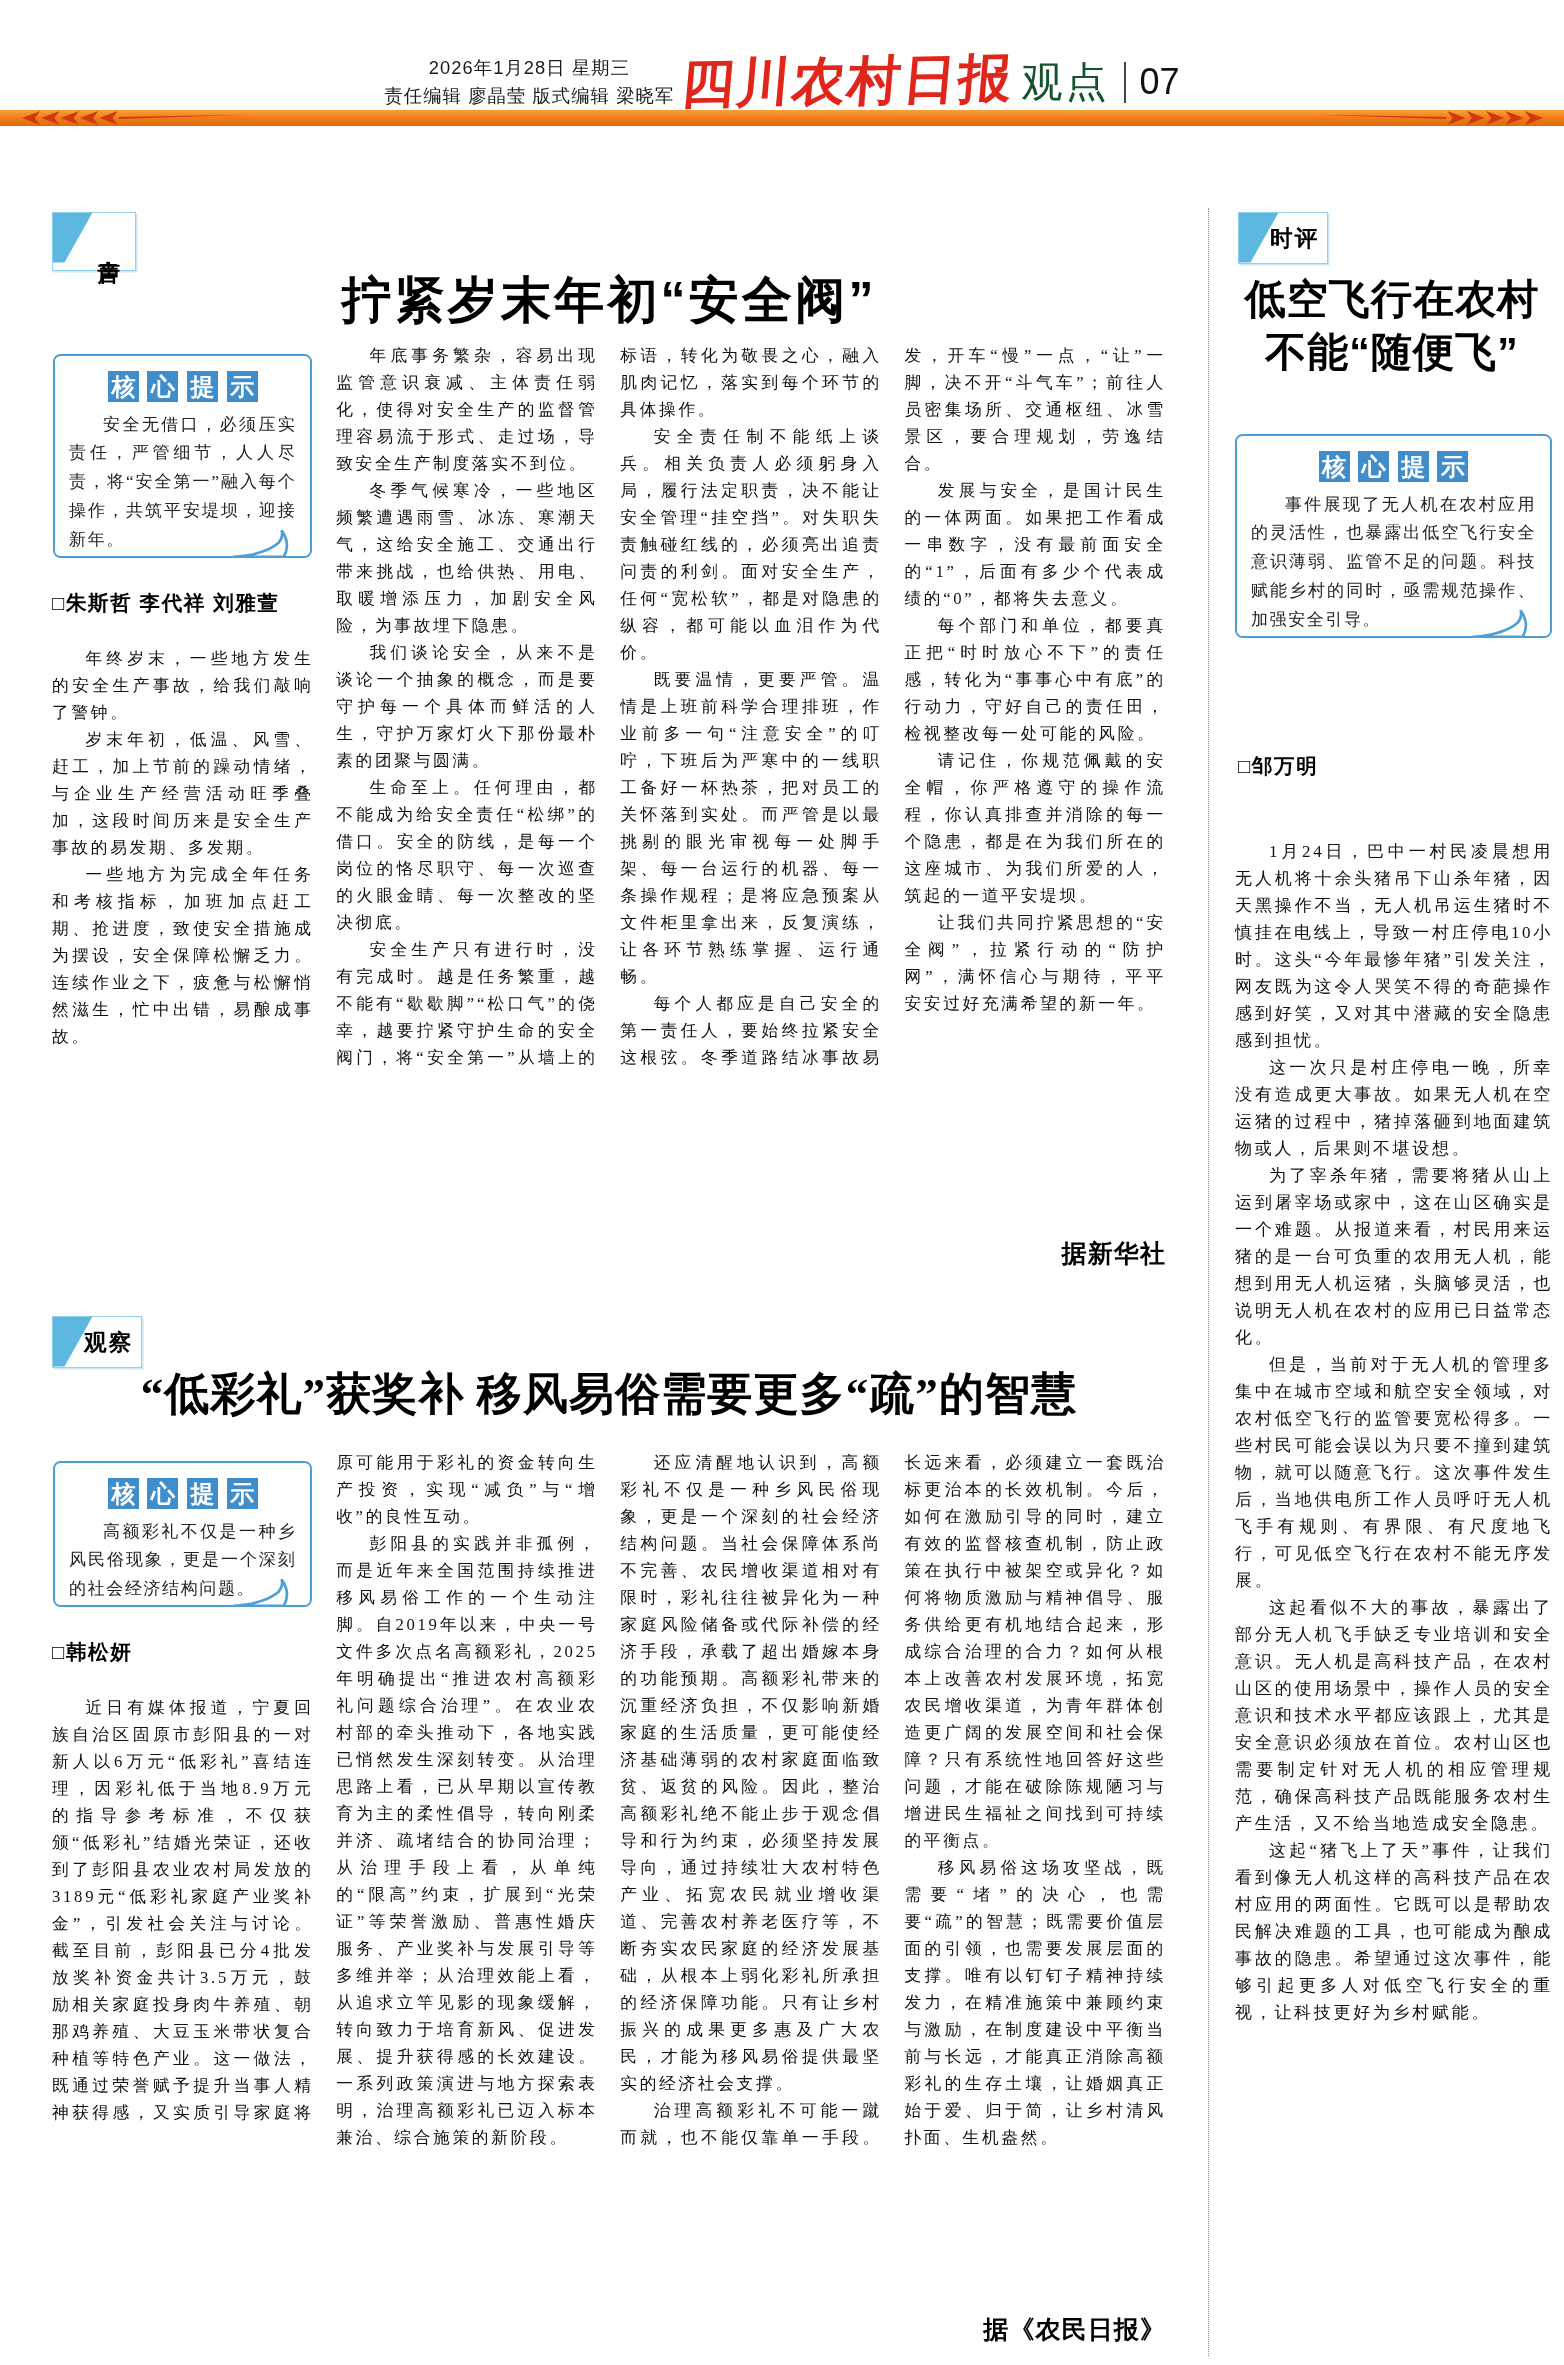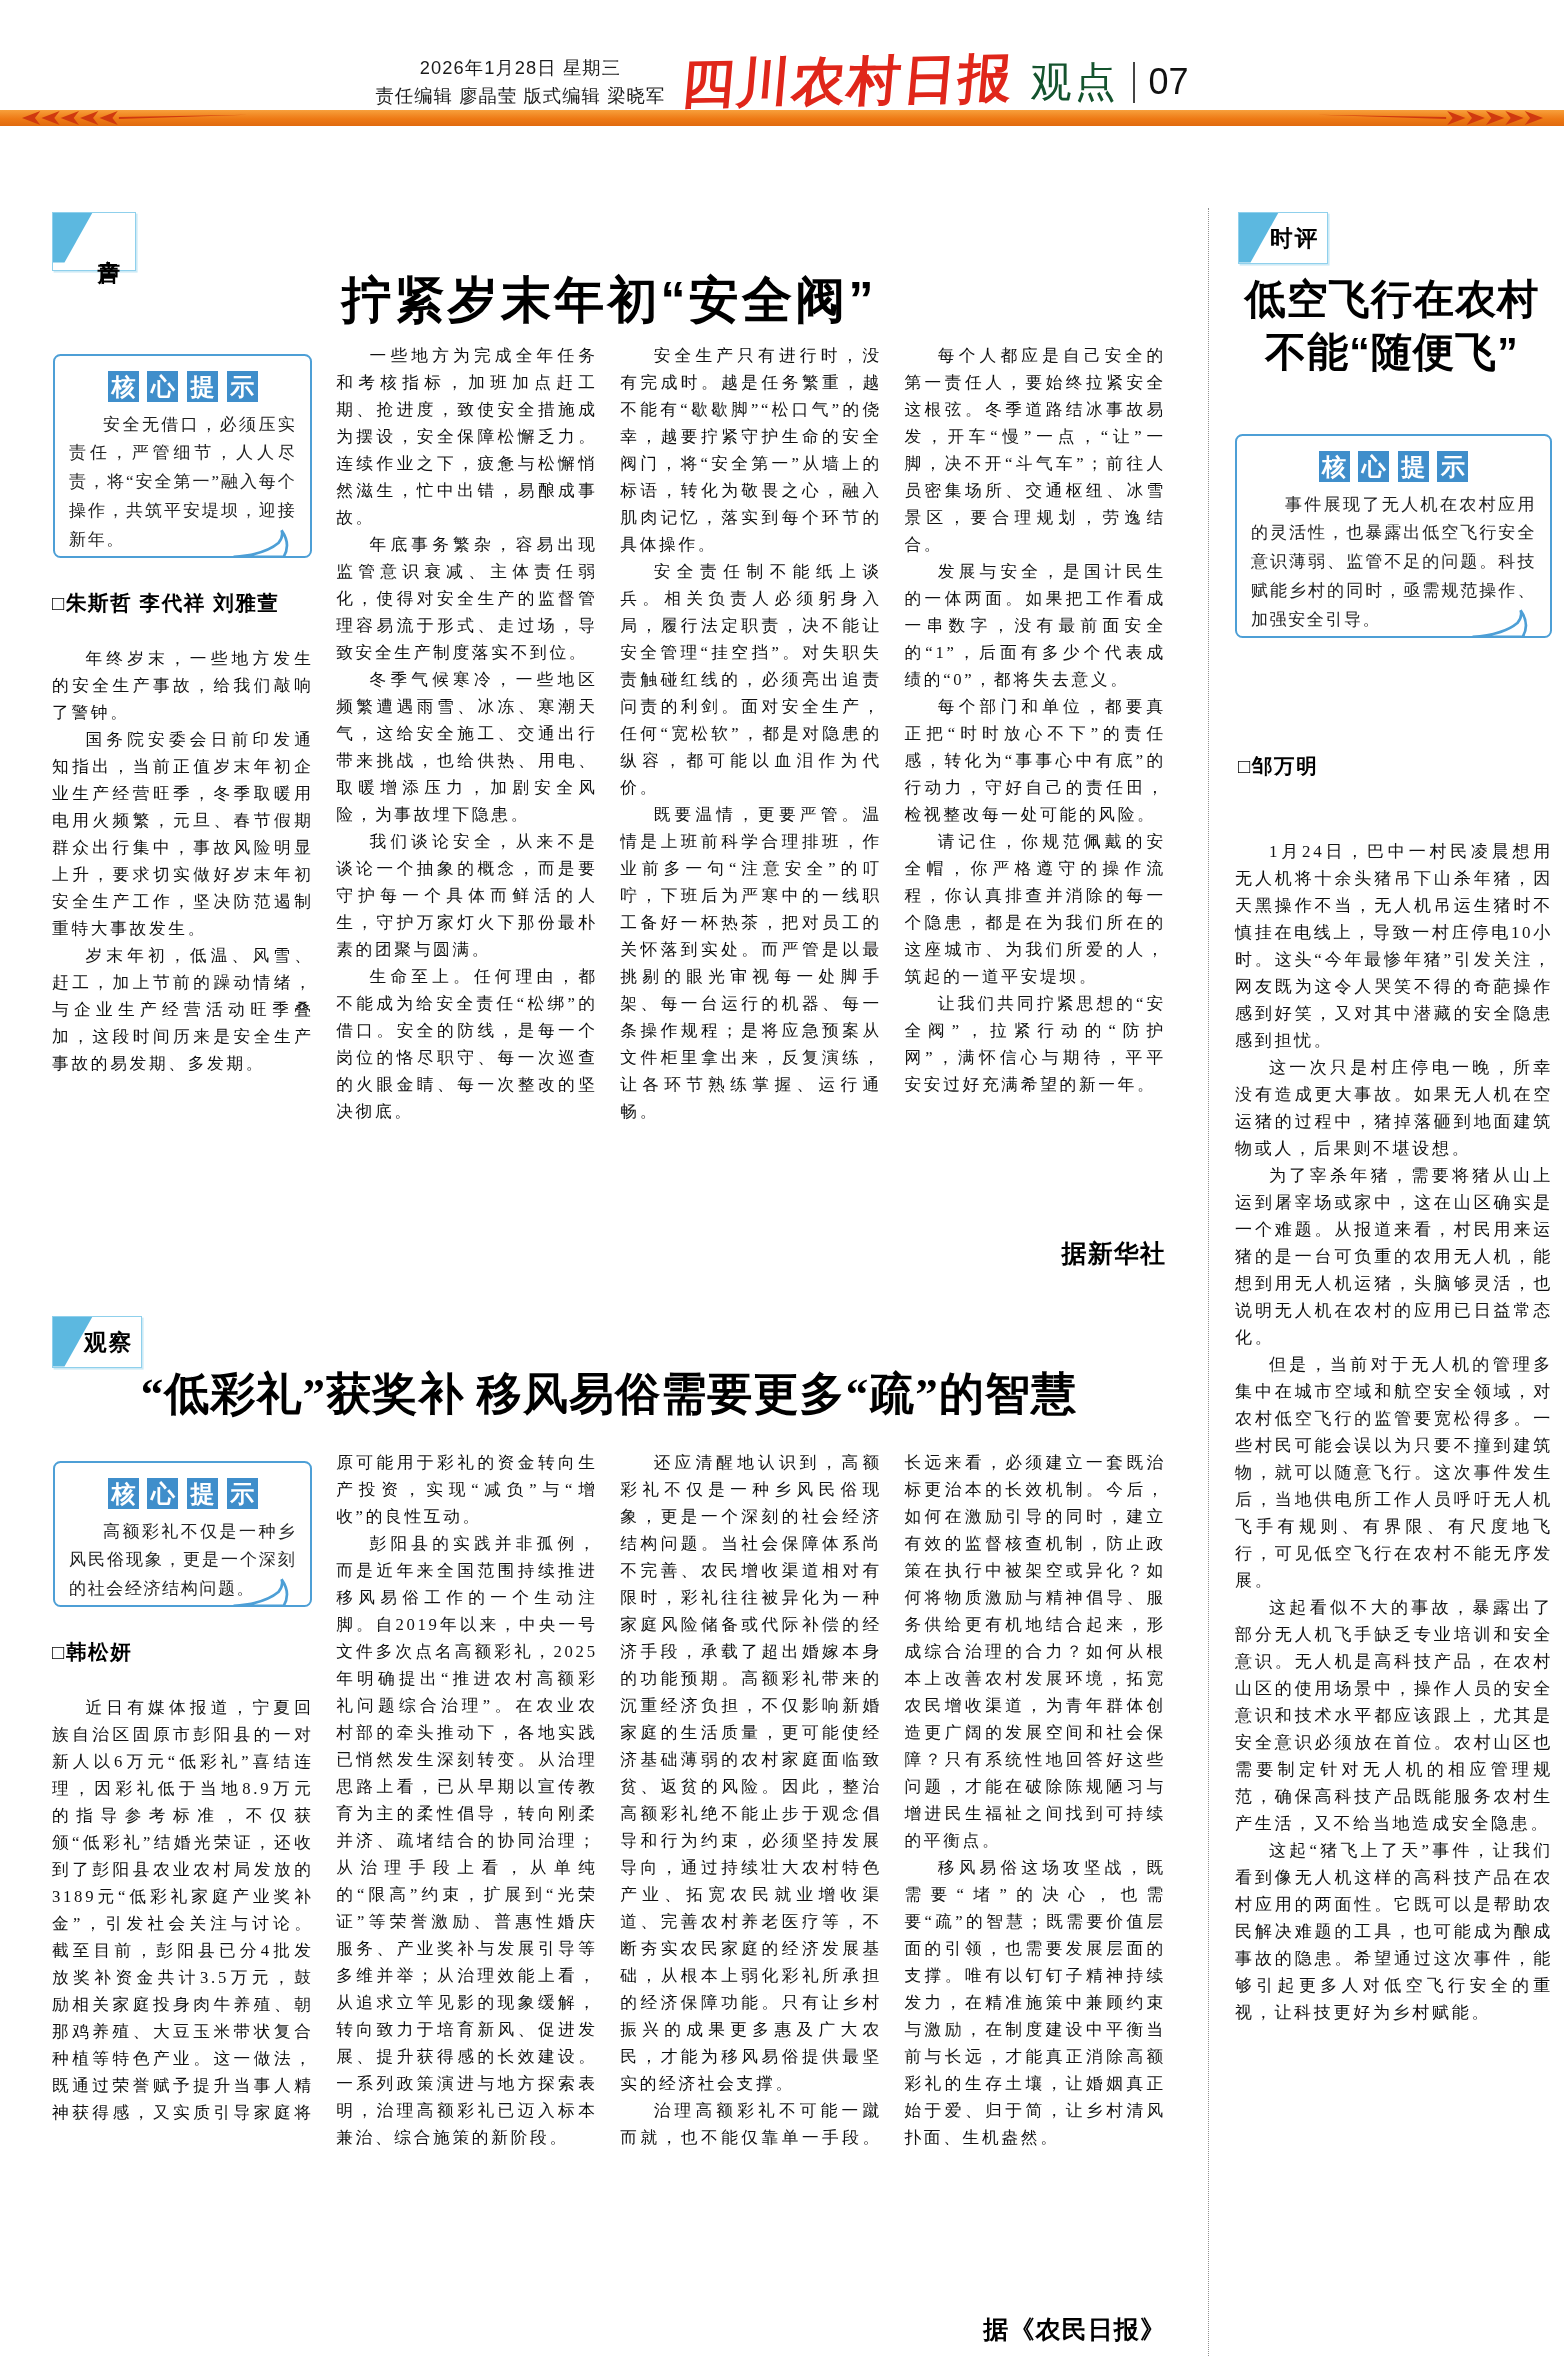--- a/index.html
+++ b/index.html
@@ -1,20 +1,20 @@
 <!DOCTYPE html>
 <html style="font-size:8.6px"><head>
 <meta charset="utf-8">
 <style>
   * { margin:0; padding:0; box-sizing:border-box; }
   body { background:#e8e8e8; font-family:"Liberation Serif", serif; }
   .page { position:relative; width:1564px; height:2366px; background:#ffffff; overflow:hidden; margin:0 auto; }
 
   
-  .header { position:absolute; top:46px; left:0; width:100%; display:flex; justify-content:center; align-items:center; gap:17px; }
+  .header { position:absolute; top:46px; left:0; width:100%; display:flex; justify-content:center; align-items:center; gap:8px; }
   .header-meta { text-align:center; font-size:18.3px; line-height:1.55; color:#1a1a1a; font-family:"Liberation Sans", sans-serif; letter-spacing:1.1px; }
   .masthead { font-size:53px; font-weight:bold; color:#e0261a; transform:skewX(-6deg) rotate(-1deg); font-family:"DejaVu Serif", serif; letter-spacing:2.2px; }
   .section-block { display:flex; align-items:center; gap:14px; font-family:"Liberation Sans", sans-serif; }
   .section-name { font-size:41px; font-weight:normal; color:#14532d; letter-spacing:3.2px; }
   .header-rule { width:1.6px; height:41px; background:#444; }
   .page-num { font-size:36px; color:#111; }
 
   
   .band { position:absolute; top:110px; left:0; width:100%; height:16px;
           background:linear-gradient(to bottom,#f7a03c 0%,#ee7a15 55%,#e06a0e 100%); }
@@ -121,21 +121,20 @@
     <div class="tip-box">
       <div class="tip-title"><span class="tip-char">核</span><span class="tip-char">心</span><span class="tip-char">提</span><span class="tip-char">示</span></div>
       <div class="tip-text">安全无借口，必须压实责任，严管细节，人人尽责，将“安全第一”融入每个操作，共筑平安堤坝，迎接新年。</div>
       <svg class="curl" width="81" height="48" viewBox="0 0 150 90">
         <path d="M2,88 Q60,84 86,62 Q96,50 92,38 Q110,64 96,88 Z" fill="#ffffff" stroke="#4d9fd6" stroke-width="5"></path>
       </svg>
     </div>
     <div class="byline">□朱斯哲 李代祥 刘雅萱</div>
     <div>
         <p>年终岁末，一些地方发生的安全生产事故，给我们敲响了警钟。</p>
-        <p>国务院安委会日前印发通知指出，当前正值岁末年初企业生产经营旺季，冬季取暖用电用火频繁，元旦、春节假期群众出行集中，事故风险明显上升，要求切实做好岁末年初安全生产工作，坚决防范遏制重特大事故发生。</p>
         <p>岁末年初，低温、风雪、赶工，加上节前的躁动情绪，与企业生产经营活动旺季叠加，这段时间历来是安全生产事故的易发期、多发期。</p>
         <p>一些地方为完成全年任务和考核指标，加班加点赶工期、抢进度，致使安全措施成为摆设，安全保障松懈乏力。连续作业之下，疲惫与松懈悄然滋生，忙中出错，易酿成事故。</p>
         <p>年底事务繁杂，容易出现监管意识衰减、主体责任弱化，使得对安全生产的监督管理容易流于形式、走过场，导致安全生产制度落实不到位。</p>
         <p>冬季气候寒冷，一些地区频繁遭遇雨雪、冰冻、寒潮天气，这给安全施工、交通出行带来挑战，也给供热、用电、取暖增添压力，加剧安全风险，为事故埋下隐患。</p>
         <p>我们谈论安全，从来不是谈论一个抽象的概念，而是要守护每一个具体而鲜活的人生，守护万家灯火下那份最朴素的团聚与圆满。</p>
         <p>生命至上。任何理由，都不能成为给安全责任“松绑”的借口。安全的防线，是每一个岗位的恪尽职守、每一次巡查的火眼金睛、每一次整改的坚决彻底。</p>
         <p>安全生产只有进行时，没有完成时。越是任务繁重，越不能有“歇歇脚”“松口气”的侥幸，越要拧紧守护生命的安全阀门，将“安全第一”从墙上的标语，转化为敬畏之心，融入肌肉记忆，落实到每个环节的具体操作。</p>
         <p>安全责任制不能纸上谈兵。相关负责人必须躬身入局，履行法定职责，决不能让安全管理“挂空挡”。对失职失责触碰红线的，必须亮出追责问责的利剑。面对安全生产，任何“宽松软”，都是对隐患的纵容，都可能以血泪作为代价。</p>
         <p>既要温情，更要严管。温情是上班前科学合理排班，作业前多一句“注意安全”的叮咛，下班后为严寒中的一线职工备好一杯热茶，把对员工的关怀落到实处。而严管是以最挑剔的眼光审视每一处脚手架、每一台运行的机器、每一条操作规程；是将应急预案从文件柜里拿出来，反复演练，让各环节熟练掌握、运行通畅。</p>
         <p>每个人都应是自己安全的第一责任人，要始终拉紧安全这根弦。冬季道路结冰事故易发，开车“慢”一点，“让”一脚，决不开“斗气车”；前往人员密集场所、交通枢纽、冰雪景区，要合理规划，劳逸结合。</p>

